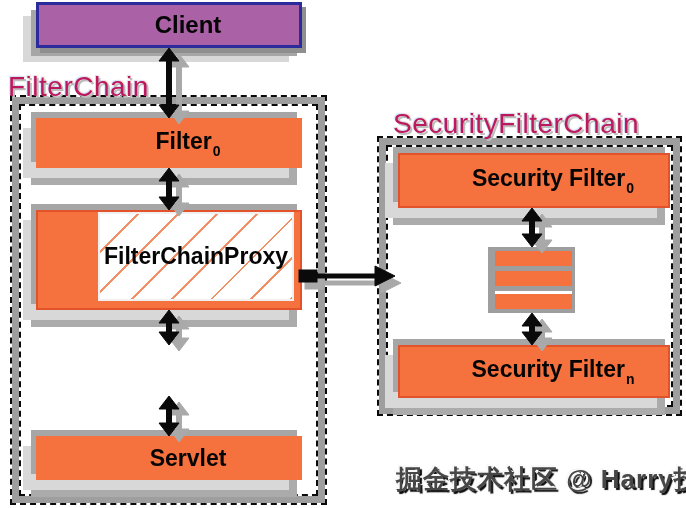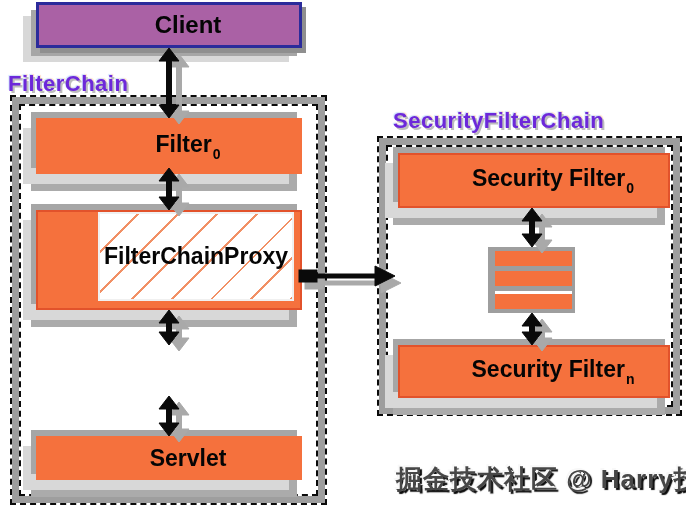--- a/index.html
+++ b/index.html
@@ -7,21 +7,21 @@
   .stage {
     position:relative; width:686px; height:508px; background:#fff;
     font-family:"Liberation Sans", sans-serif; overflow:hidden;
   }
   
   .dashwrap { position:absolute; border:2px dashed #0a0a0a; background:#fff; z-index:1; }
   .dashwrap .grayband { width:100%; height:100%; border:7px solid var(--gray-band,#9e9e9e); background:#fff; }
   .dashwrap .inner { width:100%; height:100%; border:2px dashed #0a0a0a; background:#fff; }
   
   .chainlabel {
-    position:absolute; z-index:2; font-size:22px; font-weight:bold; color:#6d28d9;
+    position:absolute; z-index:2; font-size:28px; font-weight:normal; color:#be185d;
     letter-spacing:0.5px;
     text-shadow: 2px 2px 0 #bdbdbd, -1px -1px 1px #cfe2ff, 1px -1px 1px #ffdfc8;
     white-space:nowrap;
   }
   
   .box {
     position:absolute; z-index:2; display:flex; align-items:center; justify-content:center;
     font-weight:bold; font-size:23px; color:#050505; text-align:center;
     box-shadow: -5px -6px 0 var(--shadow-mid,#a6a6a6),
                 -13px 10px 0 var(--shadow-light,#d8d8d8),
@@ -81,21 +81,21 @@
     </div>
   </div>
 
   <div class="chainlabel" style="left:8px; top:71px;">FilterChain</div>
   <div class="chainlabel" style="left:393px; top:108px;">SecurityFilterChain</div>
 
   <div class="box client" style="left:36px; top:2px; width:266px; height:46px; font-size:24px;">
     <span>Client</span>
   </div>
 
-  <div class="box obox" style="left:36px; top:118px; width:266px; height:56px;">
+  <div class="box obox" style="left:36px; top:118px; width:266px; height:50px;">
     <span>
       <span>Filter</span><sub class="sub">0</sub>
     </span>
   </div>
 
   <div class="box obox redline dfp" style="left:36px; top:210px; width:266px; height:100px;">
     <div class="hatchbox">
       <span>FilterChainProxy</span>
     </div>
   </div>

